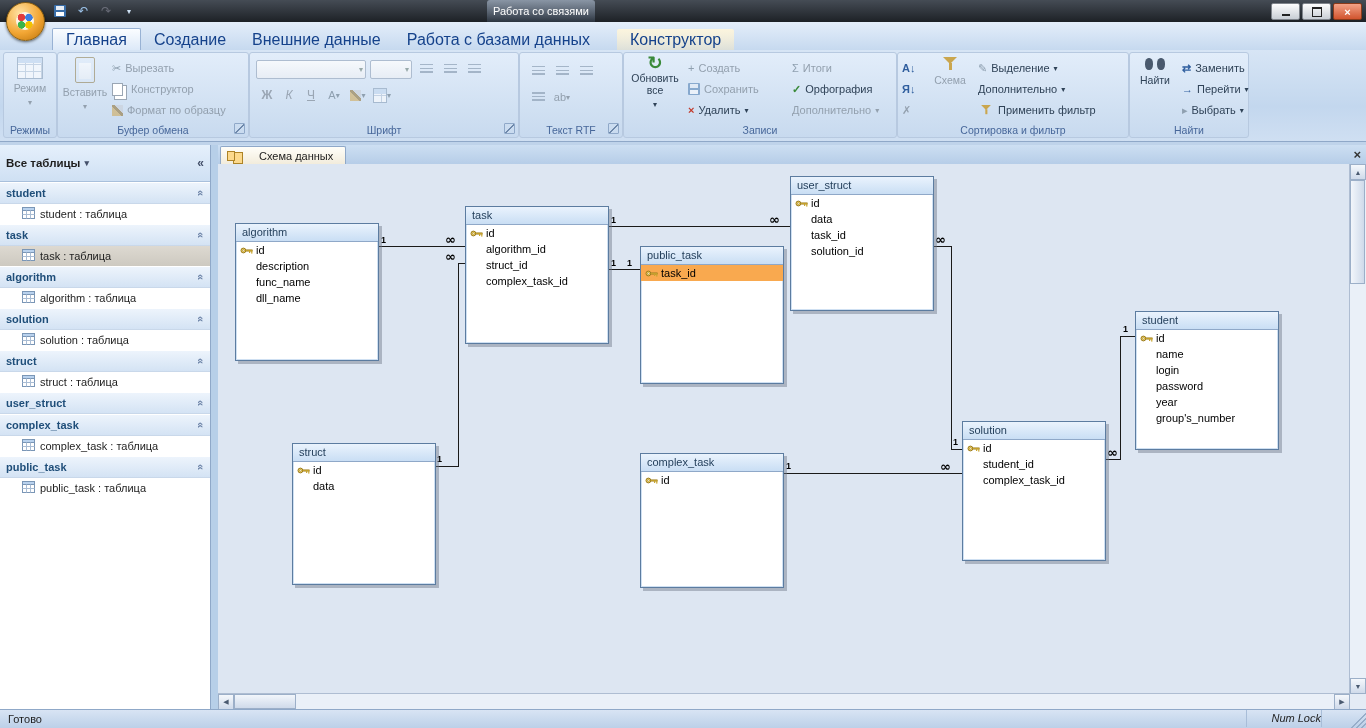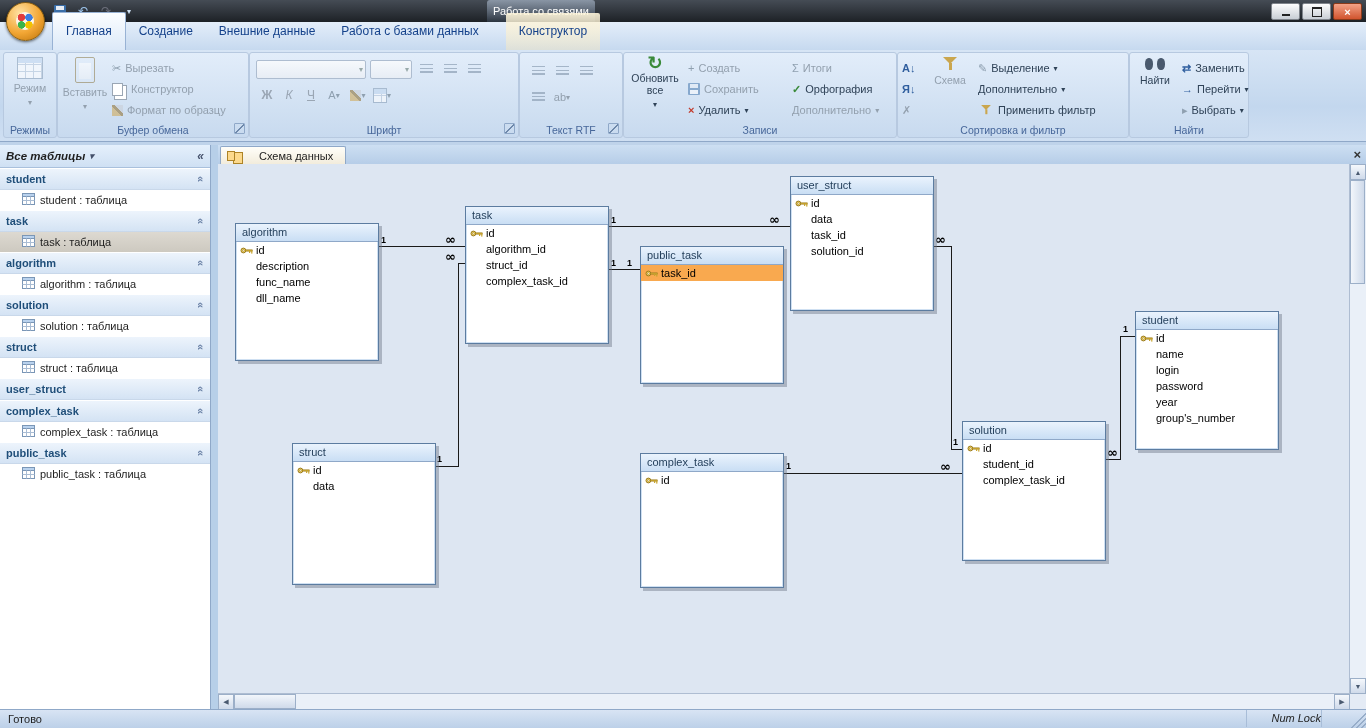--- a/index.html
+++ b/index.html
@@ -35,21 +35,21 @@
         background:linear-gradient(#fdfdfd,#c9ced5);display:flex;align-items:center;justify-content:center;
         font-size:11px;font-weight:bold;color:#222;}
   .winbtn.close{background:linear-gradient(#f3a287,#d1542e);color:#fff;border-color:#8a3a1a;}
   .glyph-min{display:inline-block;width:8px;height:2px;background:#222;margin-top:7px;}
   .glyph-max{display:inline-block;width:8px;height:7px;border:1px solid #222;border-top-width:2px;}
 
   
   .tabsrow{position:absolute;left:0;top:22px;width:100%;height:28px;
         background:linear-gradient(#e4eefa,#c6d9ef);border-bottom:1px solid #a3bbd8;}
   .tabs{position:absolute;left:52px;bottom:0;display:flex;align-items:flex-end;}
-  .tab{height:21px;line-height:21px;padding:8px 13px;font-size:12px;color:#15428b;border-radius:2px 2px 0 0;}
+  .tab{height:21px;line-height:21px;padding:0 13px;font-size:16px;color:#15428b;border-radius:2px 2px 0 0;}
   .tab.active{background:linear-gradient(#fbfdff,#dce9f8);border:1px solid #98b2d4;border-bottom:none;}
   .tab.ctx{margin-left:14px;background:linear-gradient(rgba(255,246,219,.9),rgba(248,232,190,.45));}
 
   
   .ribbon{position:absolute;left:0;top:50px;width:100%;height:91px;
         background:linear-gradient(#d7e5f5,#c3d7ee 62%,#cfdff2);border-bottom:1px solid #8fa8c8;}
   .rgroup{position:absolute;top:2px;height:84px;border:1px solid #b7c9e0;border-radius:3px;
         background:linear-gradient(#e2edfa,#d0e0f2 68%,#c8daef);}
   .glabel{position:absolute;left:0;right:0;bottom:1px;text-align:center;font-size:10.5px;color:#47679a;}
   .launcher{position:absolute;right:3px;bottom:3px;width:9px;height:9px;border:1px solid #8fa8c8;border-radius:1px;
@@ -87,21 +87,21 @@
   .g-red{color:#c23a2b;font-weight:bold;} .g-green{color:#3a8a3a;font-weight:bold;}
   .g-blue{color:#2f5e9e;font-weight:bold;} .g-gray{color:#8fa0b0;}
   .fontbtn{width:16px;height:16px;display:flex;align-items:center;justify-content:center;
         border:1px solid transparent;color:#9aa6b4;font-size:12px;}
   .fb-b{font-weight:bold;} .fb-i{font-style:italic;} .fb-u{text-decoration:underline;}
 
   
   .navpane{position:absolute;left:0;top:145px;width:210px;bottom:18px;background:#fff;
         border-right:1px solid #8fa8c8;overflow:hidden;}
   .navhead{height:22px;background:linear-gradient(#e5f0fc,#cfe0f3);border-bottom:1px solid #a9c0dc;
-        display:flex;align-items:center;gap:4px;font-weight:bold;font-size:11.5px;padding:0 6px;font-style:italic;}
+        display:flex;align-items:center;gap:4px;font-weight:bold;font-size:11.5px;padding:7px 6px;}
   .navhead .sp{flex:1;}
   .nh-darr{font-size:9px;color:#44506a;}
   .nh-collapse{font-size:12px;color:#44506a;font-weight:bold;}
   .navgroup{height:20px;background:linear-gradient(#edf4fc,#d4e3f4);border-bottom:1px solid #c9d8ea;
         border-top:1px solid #fff;display:flex;align-items:center;padding:0 6px;color:#1f4e79;
         font-weight:bold;font-size:11px;}
   .navgroup .sp{flex:1;}
   .chev{display:inline-block;transform:rotate(90deg);color:#6d84a8;font-weight:bold;font-size:11px;}
   .navitem{height:20px;display:flex;align-items:center;padding-left:22px;font-size:11px;gap:5px;background:#fff;}
   .navitem.sel{background:linear-gradient(#ddd9d1,#cdc9c0);}

